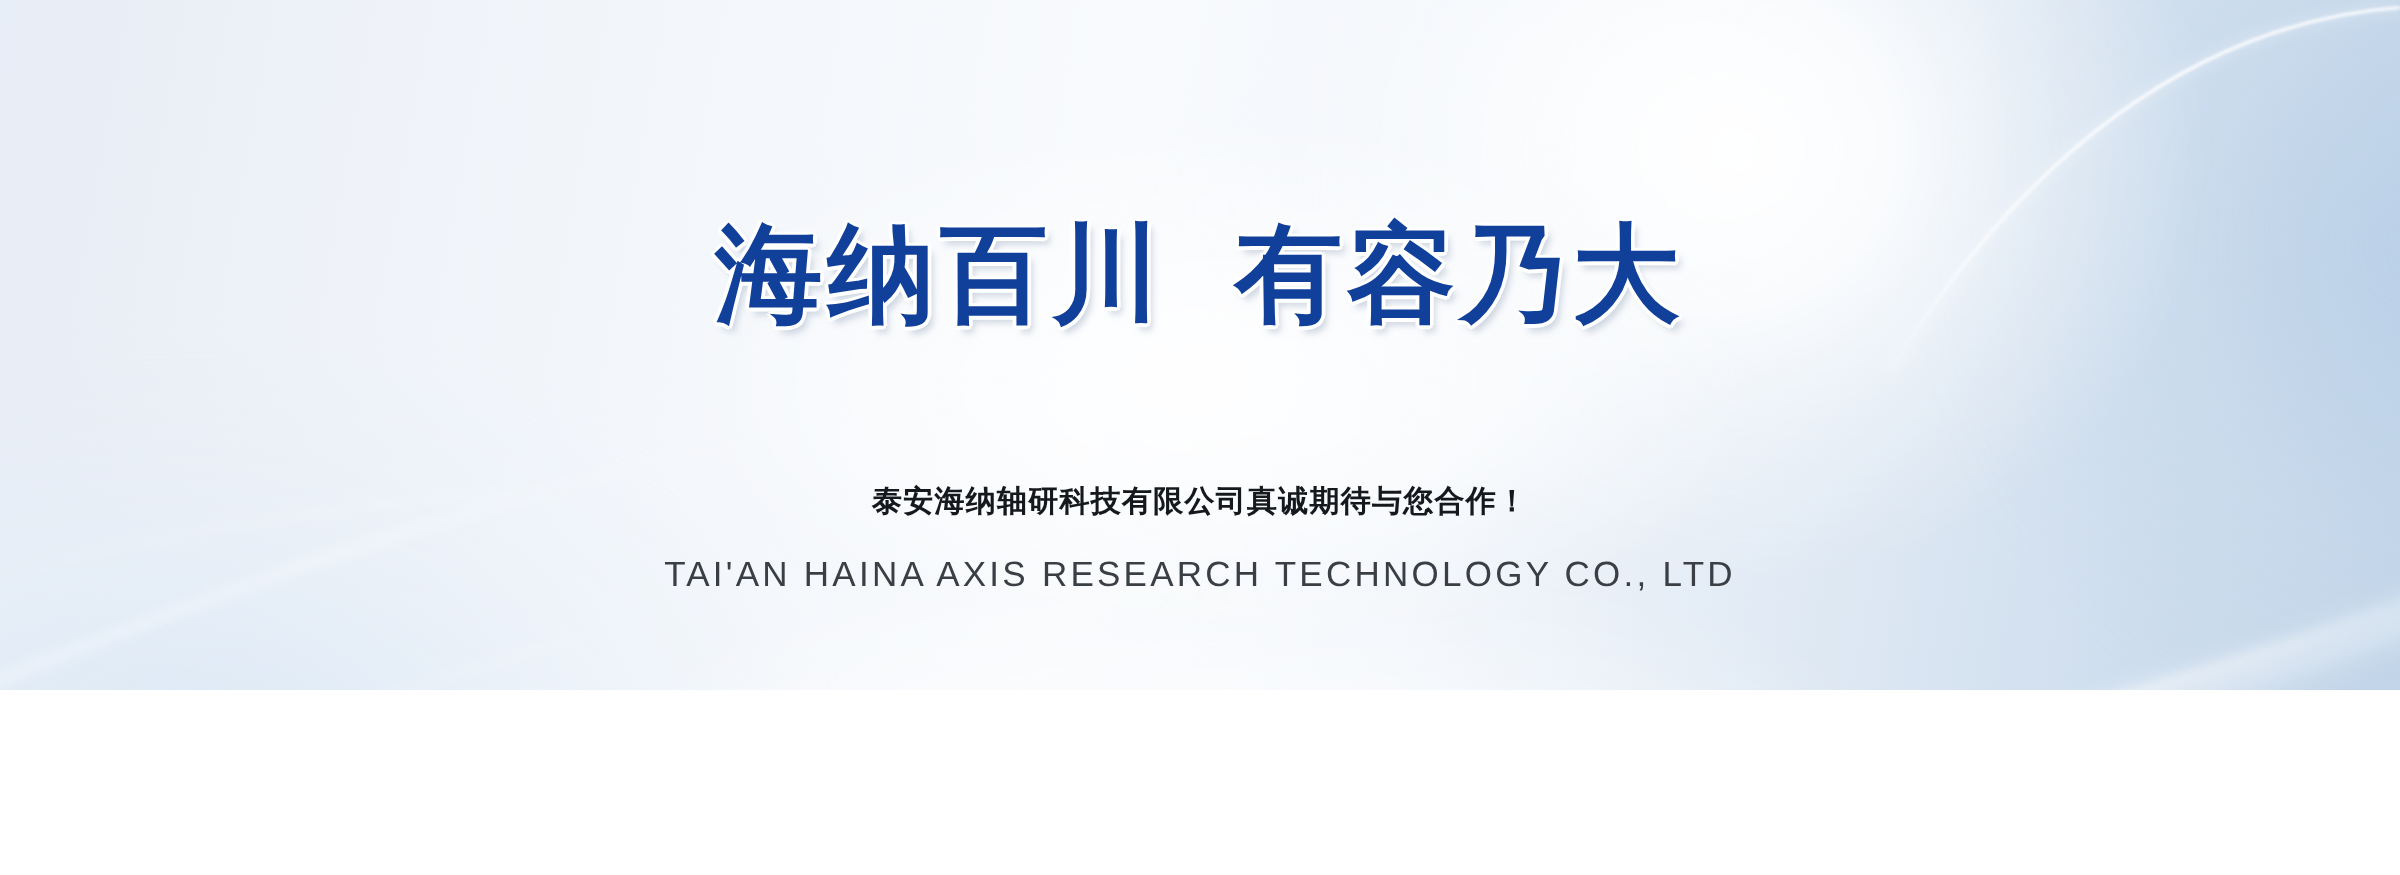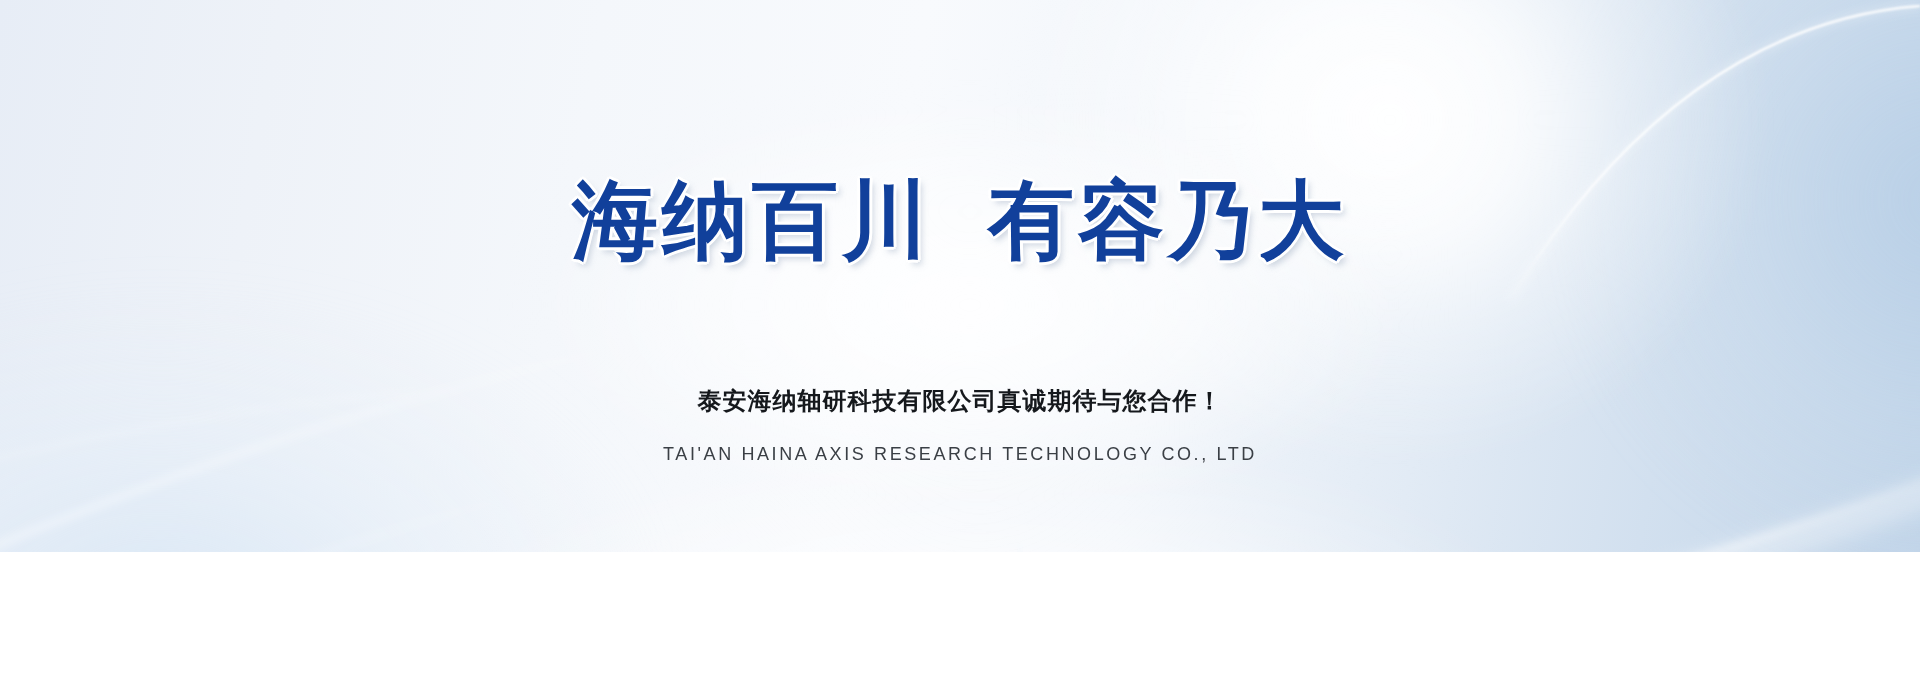--- a/index.html
+++ b/index.html
@@ -138,21 +138,21 @@
     font-size: 24px;
     font-weight: 700;
     letter-spacing: 1px;
     color: #15181c;
   }
   .engline {
     position: absolute;
     left: 0;
     right: 0;
     top: 444px;
-    font-size: 18px;
+    font-size: 28px;
     font-weight: 300;
     letter-spacing: 2.6px;
     color: #3a3f45;
   }
 </style>
 </head>
 <body>
 
 <div id="banner">
 

